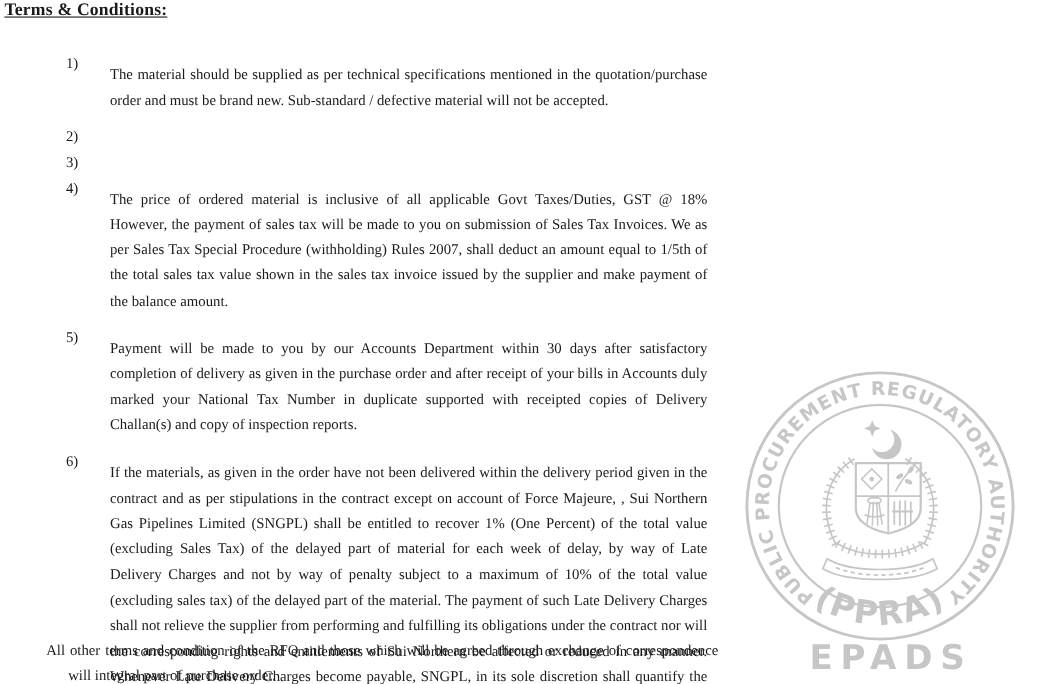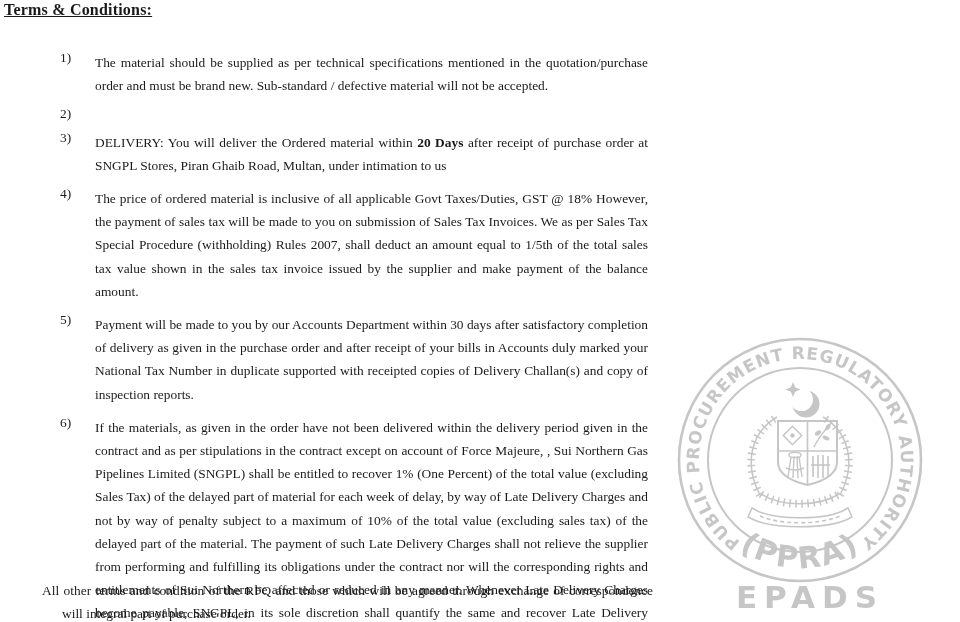--- a/index.html
+++ b/index.html
@@ -20,21 +20,21 @@
     position:absolute;left:4px;top:1px;margin:0;
     font-size:16px;font-weight:bold;text-decoration:underline;
     letter-spacing:0.2px;
   }
   .terms{
     position:absolute;left:0;top:46px;width:653px;
     font-size:13.4px;line-height:23.2px;
   }
   .term-item{display:flex;}
   .term-num{flex:none;width:30px;margin-left:60px;}
-  .term-text{flex:1;margin:5px;text-align:justify;}
+  .term-text{flex:1;margin:10px;text-align:justify;}
   .term-text b{font-weight:bold;}
   .closing{
     position:absolute;left:42px;top:579px;width:591px;
     padding-left:20px;text-indent:-20px;
     font-size:13.4px;line-height:23.2px;margin:0;text-align:justify;
   }
   .watermark{
     position:absolute;left:660px;top:325px;width:290px;height:292px;
     pointer-events:none;
   }
@@ -59,21 +59,20 @@
   <div id="terms-list" class="terms">
       <div class="term-item">
         <span class="term-num">1)</span>
         <p class="term-text"><span>The material should be supplied as per technical specifications mentioned in the quotation/purchase order and must be brand new. Sub-standard / defective material will not be accepted.</span></p>
       </div>
       <div class="term-item">
         <span class="term-num">2)</span>
       </div>
       <div class="term-item">
         <span class="term-num">3)</span>
-        <p class="term-text"><span>DELIVERY: You will deliver the Ordered material within </span><b>20 Days</b><span> after receipt of purchase order at SNGPL Stores, Piran Ghaib Road, Multan, under intimation to us</span></p>
       </div>
       <div class="term-item">
         <span class="term-num">4)</span>
         <p class="term-text"><span>The price of ordered material is inclusive of all applicable Govt Taxes/Duties, GST @ 18% However, the payment of sales tax will be made to you on submission of Sales Tax Invoices. We as per Sales Tax Special Procedure (withholding) Rules 2007, shall deduct an amount equal to 1/5th of the total sales tax value shown in the sales tax invoice issued by the supplier and make payment of the balance amount.</span></p>
       </div>
       <div class="term-item">
         <span class="term-num">5)</span>
         <p class="term-text"><span>Payment will be made to you by our Accounts Department within 30 days after satisfactory completion of delivery as given in the purchase order and after receipt of your bills in Accounts duly marked your National Tax Number in duplicate supported with receipted copies of Delivery Challan(s) and copy of inspection reports.</span></p>
       </div>
       <div class="term-item">

